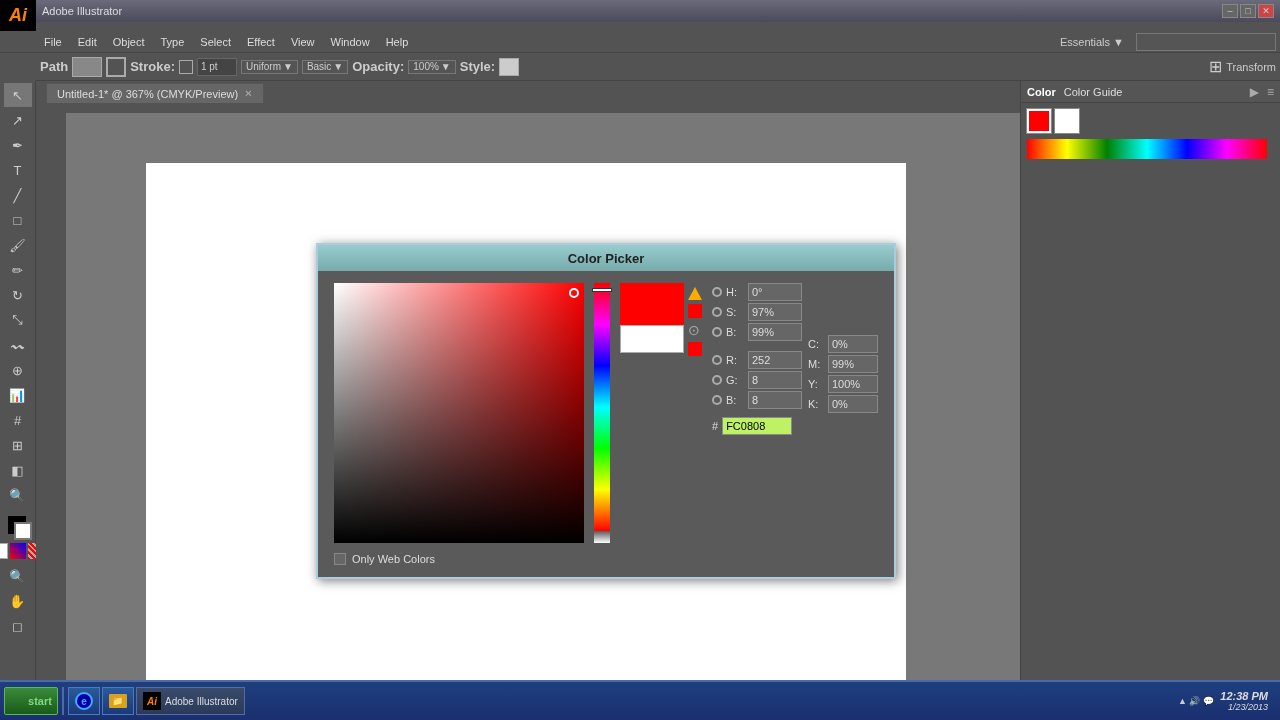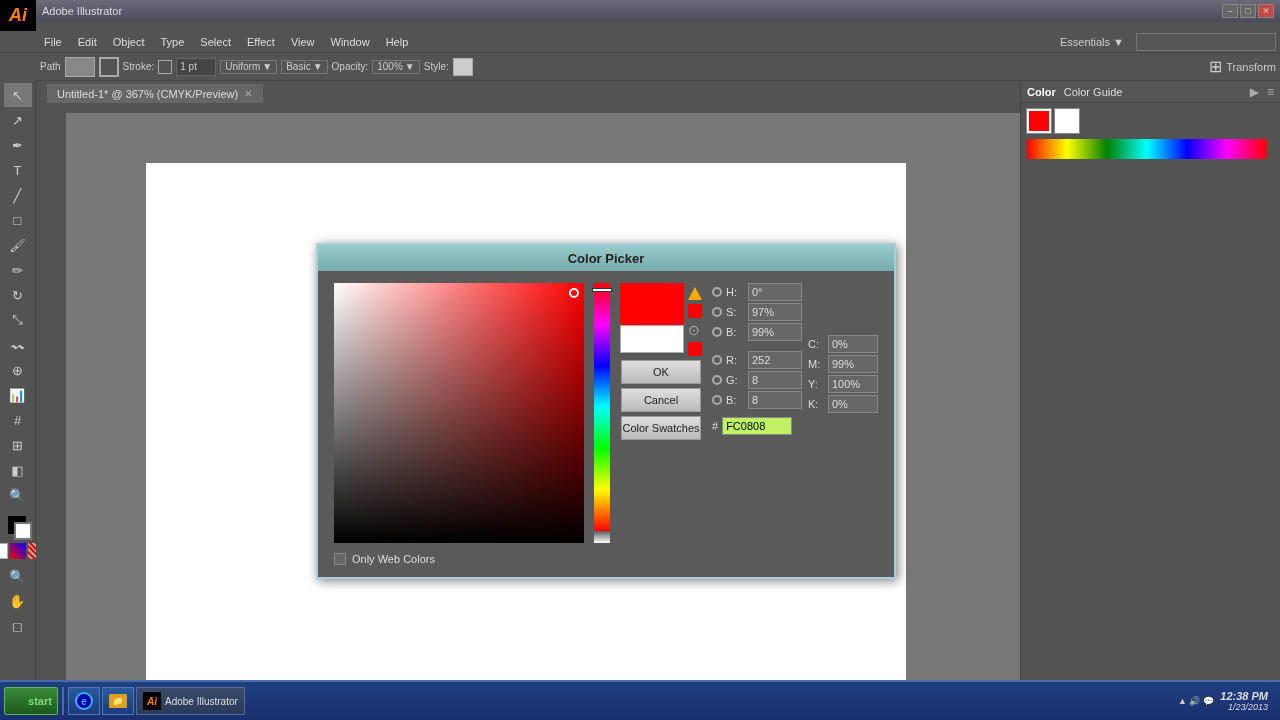--- a/index.html
+++ b/index.html
@@ -20,21 +20,21 @@
       border-bottom: 1px solid #444;
     }
     .menu-item { padding: 2px 8px; color: #ddd; font-size: 11px; cursor: pointer; height: 22px; display: flex; align-items: center; }
 
     
     .toolbar {
       position: absolute; top: 53px; left: 36px; right: 0; height: 28px;
       background: #535353; display: flex; align-items: center;
       border-bottom: 1px solid #444; gap: 4px; padding: 0 4px;
     }
-    .toolbar-label { color: #ccc; font-size: 10px; }
+    .toolbar-label { color: #ccc; font-size: 13px; font-weight: bold; }
     .toolbar-input {
       background: #444; border: 1px solid #666; color: #ccc;
       height: 18px; font-size: 10px; padding: 0 3px;
     }
     .toolbar-dropdown {
       background: #555; border: 1px solid #777; color: #ccc;
       height: 14px; font-size: 10px; display: flex; align-items: center; padding: 0 4px; gap: 2px;
     }
 
     
@@ -314,25 +314,20 @@
               <div style="width:64px;height:28px;background:white;border:1px solid #aaa;"></div>
             </div>
             <div style="display:flex;flex-direction:column;gap:4px;padding-top:4px;">
               <div style="width:0;height:0;border-left:7px solid transparent;border-right:7px solid transparent;border-bottom:13px solid #ffaa00;"></div>
               <div style="width:14px;height:14px;background:red;"></div>
               <div style="font-size:14px;color:#aaa;">⊙</div>
               <div style="width:14px;height:14px;background:red;"></div>
             </div>
           </div>
 
-          <div class="dialog-buttons">
-            <button class="dialog-btn">OK</button>
-            <button class="dialog-btn">Cancel</button>
-            <button class="dialog-btn" style="white-space:nowrap;">Color Swatches</button>
-          </div>
         </div>
 
         <div class="dialog-inputs-row">
           <div class="inputs-col-left color-inputs">
             <div class="input-row">
               <div class="radio-dot"></div>
               <span class="color-label">H:</span>
               <input class="color-val-input" value="0°" style="">
             </div>
             <div class="input-row">

